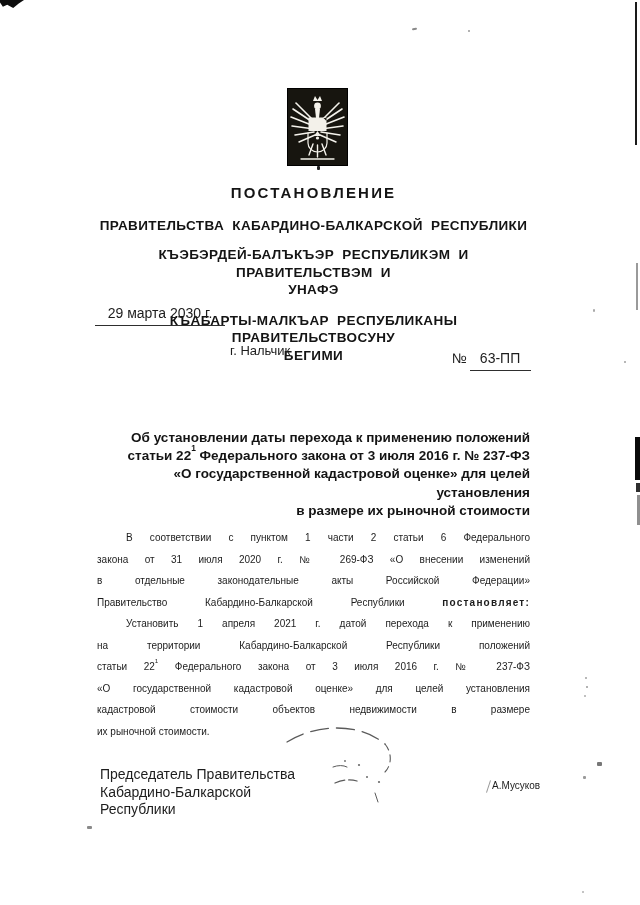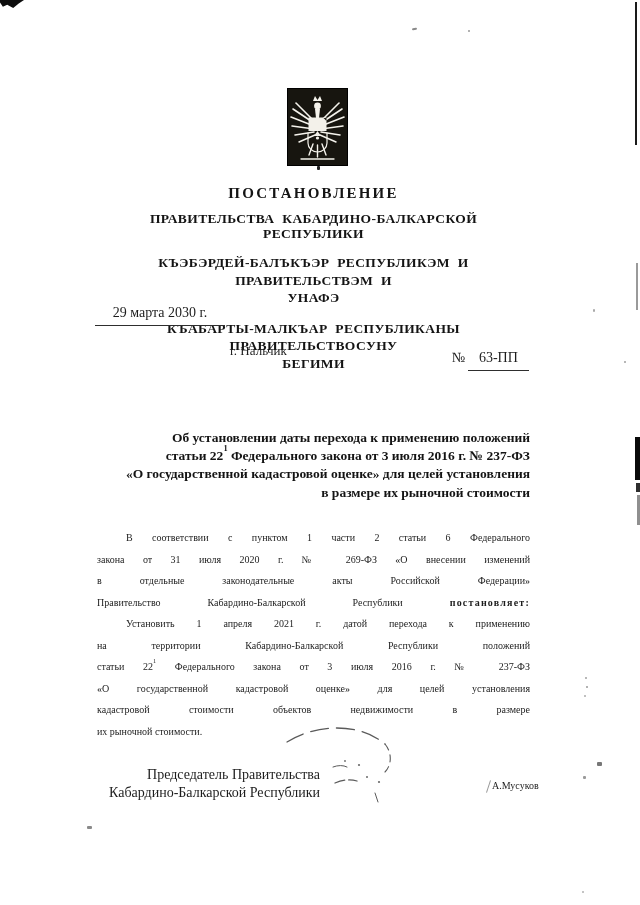--- a/index.html
+++ b/index.html
@@ -1,46 +1,46 @@
 <!DOCTYPE html>
 <html><head>
 <meta charset="utf-8">
 <style>
   html,body{margin:0;padding:0;background:#ffffff;}
   .page{
     position:relative;width:640px;height:905px;background:#ffffff;overflow:hidden;
-    font-family:Liberation Serif, serif;color:#1d1d1d;
+    font-family:Liberation Sans, sans-serif;color:#1d1d1d;
   }
   
   .emblem{position:absolute;left:287px;top:88px;}
   
   .hdr{position:absolute;left:97px;top:185px;width:433px;text-align:center;font-weight:bold;color:#141414;}
   .hdr-l1{font-size:15px;letter-spacing:2.2px;line-height:16px;}
-  .hdr-l2{font-size:13.5px;word-spacing:4px;letter-spacing:.4px;line-height:15px;margin-top:10px;}
+  .hdr-l2{font-size:13.5px;word-spacing:4px;letter-spacing:.4px;line-height:15px;margin-top:17px;}
   .hdr-blk{margin-top:13px;font-size:13.5px;word-spacing:4px;letter-spacing:.4px;line-height:17.5px;}
   
   .date-wrap{position:absolute;left:95px;top:305px;width:130px;text-align:center;font-size:14px;
     padding-bottom:4px;border-bottom:1.6px solid #2e2e2e;}
   .num-wrap{position:absolute;left:452px;top:305px;font-size:14px;}
   .num-val{display:inline-block;min-width:52px;text-align:center;border-bottom:1.6px solid #2e2e2e;
     padding:0 5px 4px 4px;margin-left:3px;margin-top:45px;}
   .city{position:absolute;left:230px;top:343px;width:200px;text-align:left;font-size:13px;}
   
   .title{position:absolute;left:97px;top:429px;width:433px;font-weight:bold;font-size:13.5px;
     line-height:18.2px;color:#141414;}
   .title .ln{text-align:right;}
   
   .body-txt{position:absolute;left:97px;top:527px;width:433px;font-size:10px;line-height:21.5px;color:#1c1c1c;}
   .body-txt .ln{min-height:21.5px;}
   .body-txt .ln.just{text-align:justify;text-align-last:justify;}
   .ln.ind{text-indent:29px;}
   .bseg{font-weight:bold;letter-spacing:1.2px;}
   sup{font-size:.62em;position:relative;top:-.45em;line-height:0;}
   
-  .sig-block{position:absolute;left:100px;top:766px;width:220px;text-align:right;font-size:14px;line-height:17.5px;}
+  .sig-block{position:absolute;left:100px;top:766px;width:220px;text-align:left;font-size:14px;line-height:17.5px;}
   .sig-name{position:absolute;left:492px;top:780px;font-size:10px;}
   .name-tick{position:absolute;left:488px;top:780px;width:0;height:13px;border-left:1.4px solid #9a9a9a;
     transform:rotate(18deg);}
   .scribble{position:absolute;left:275px;top:720px;}
   
   .art{position:absolute;}
   .a-tl{left:0;top:0;width:24px;height:8px;background:#0d0d0d;
     clip-path:polygon(0 0,100% 0,78% 45%,55% 100%,30% 60%,12% 85%,0 30%);}
   .a-r1{left:635px;top:2px;width:2px;height:143px;background:#1a1a1a;}
   .a-r2{left:636px;top:263px;width:1.5px;height:47px;background:#9a9a9a;}

